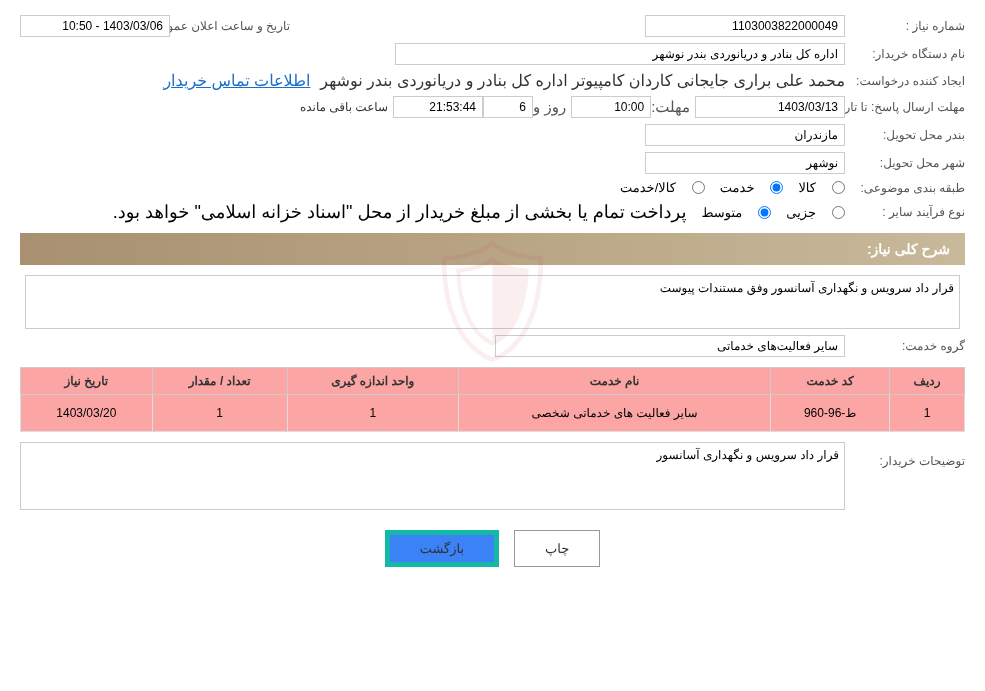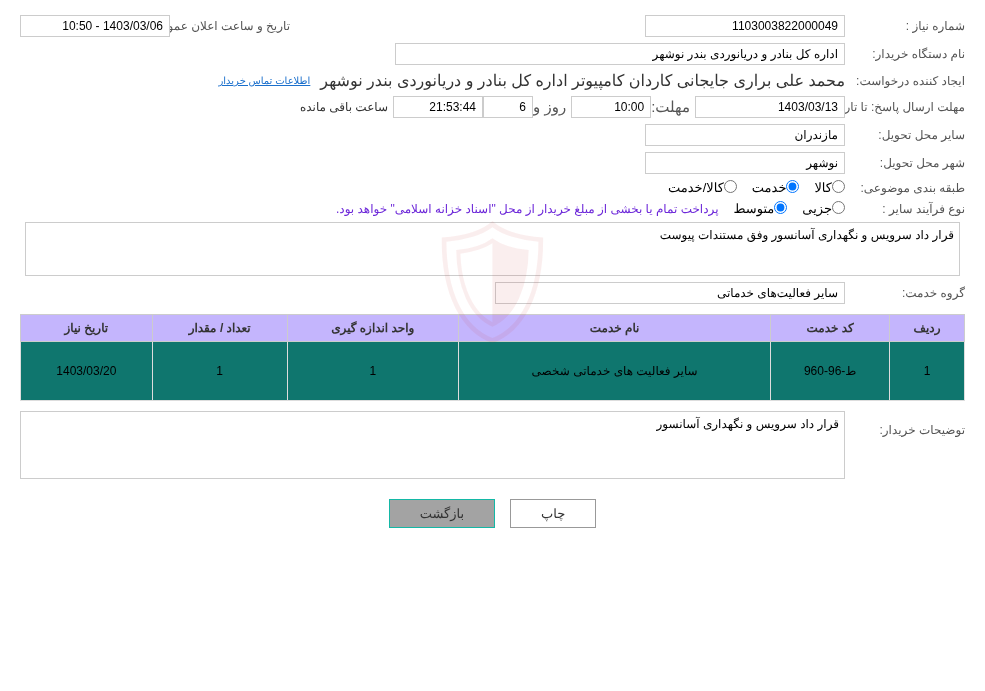--- a/index.html
+++ b/index.html
@@ -44,98 +44,98 @@
     }
     .input-medium { width: 200px; }
     .input-date { width: 150px; }
     .input-time { width: 80px; }
     .input-num { width: 50px; }
     .input-time2 { width: 90px; }
     .blue-link {
       color: #1a6fcc;
       text-decoration: underline;
       cursor: pointer;
-      font-size: 10px;
+      font-size: 16px;
     }
     .section-header {
       background: linear-gradient(to left, #c8b99a, #a89070);
       color: #fff;
       padding: 8px 15px;
       font-size: 14px;
       font-weight: bold;
       margin: 10px 0;
       text-align: right;
     }
     .radio-group {
       display: flex;
       align-items: center;
       gap: 15px;
       direction: rtl;
     }
     .radio-item {
       display: flex;
-      align-items: flex-start;
-      gap: 0;
+      align-items: center;
+      gap: 16px;
     }
     .radio-item input[type="radio"] { margin: 0; }
     .note-text {
-      font-size: 12px;
-      color: #6d28d9;
+      font-size: 18px;
+      color: #000000;
     }
     .textarea-field {
       width: 100%;
       border: 1px solid #ccc;
       padding: 5px;
       font-family: Tahoma, Arial, sans-serif;
       font-size: 12px;
       direction: rtl;
       resize: none;
       background: #fff;
     }
     .services-table {
       width: 100%;
       border-collapse: collapse;
       margin: 10px 0;
       font-size: 12px;
     }
     .services-table th {
-      background: #c4b5fd;
+      background: #fca5a5;
       border: 1px solid #ccc;
       padding: 6px 8px;
       text-align: center;
       font-weight: bold;
       color: #333;
     }
     .services-table td {
       border: 1px solid #ddd;
-      padding: 22px 8px;
+      padding: 11px 8px;
       text-align: center;
-      background: #0f766e;
+      background: #fca5a5;
     }
     .btn-row {
       display: flex;
       justify-content: center;
       gap: 15px;
       margin: 20px 0;
     }
     .btn {
       padding: 6px 30px;
       font-family: Tahoma, Arial, sans-serif;
       font-size: 13px;
       cursor: pointer;
       border: 1px solid #999;
     }
     .btn-print {
       background: #fff;
       color: #333;
     }
     .btn-back {
-      background: #a3a3a3;
-      color: #333;
-      border: 1px solid #14b8a6;
+      background: #3b82f6;
+      color: #333;
+      border: 5px solid #14b8a6;
     }
     .watermark-container {
       position: relative;
     }
     .shield-watermark {
       position: absolute;
       opacity: 0.08;
       left: 50%;
       top: 50%;
       transform: translate(-50%, -50%);
@@ -192,21 +192,21 @@
       <input class="input-field input-date" type="text" value="1403/03/13" readonly="" style="">
       <span class="inline-label">مهلت:</span>
       <input class="input-field input-time" type="text" value="10:00" readonly="" style="">
       <span class="inline-label">روز و</span>
       <input class="input-field input-num" type="text" value="6" readonly="" style="">
       <input class="input-field input-time2" type="text" value="21:53:44" readonly="" style="">
       <span class="remaining-text">ساعت باقی مانده</span>
     </div>
 
     <div class="form-row">
-      <span class="label-cell">سایر محل تحویل:</span>
+      <span class="label-cell">بندر محل تحویل:</span>
       <input class="input-field input-medium" type="text" value="مازندران" readonly="" style="">
     </div>
 
     <div class="form-row">
       <span class="label-cell">شهر محل تحویل:</span>
       <input class="input-field input-medium" type="text" value="نوشهر" readonly="" style="">
     </div>
 
     <div class="form-row">
       <span class="label-cell">طبقه بندی موضوعی:</span>
@@ -234,20 +234,23 @@
           <span>جزیی</span>
         </div>
         <div class="radio-item">
           <input type="radio" name="purchase" checked="" style="">
           <span>متوسط</span>
         </div>
       </div>
       <span class="note-text" style="margin-right:15px;">پرداخت تمام یا بخشی از مبلغ خریدار از محل "اسناد خزانه اسلامی" خواهد بود.</span>
     </div>
 
+    <div class="section-header" style="display:flex; align-items:center;">
+      <span>شرح کلی نیاز:</span>
+    </div>
     <div class="form-row" style="padding: 0 5px;">
       <textarea class="textarea-field" rows="3" style="">قرار داد سرویس و نگهداری آسانسور وفق مستندات پیوست</textarea>
     </div>
 
 
     <div class="form-row">
       <span class="label-cell">گروه خدمت:</span>
       <input class="input-field" style="width: 350px;" type="text" value="سایر فعالیت‌های خدماتی" readonly="">
     </div>
 

